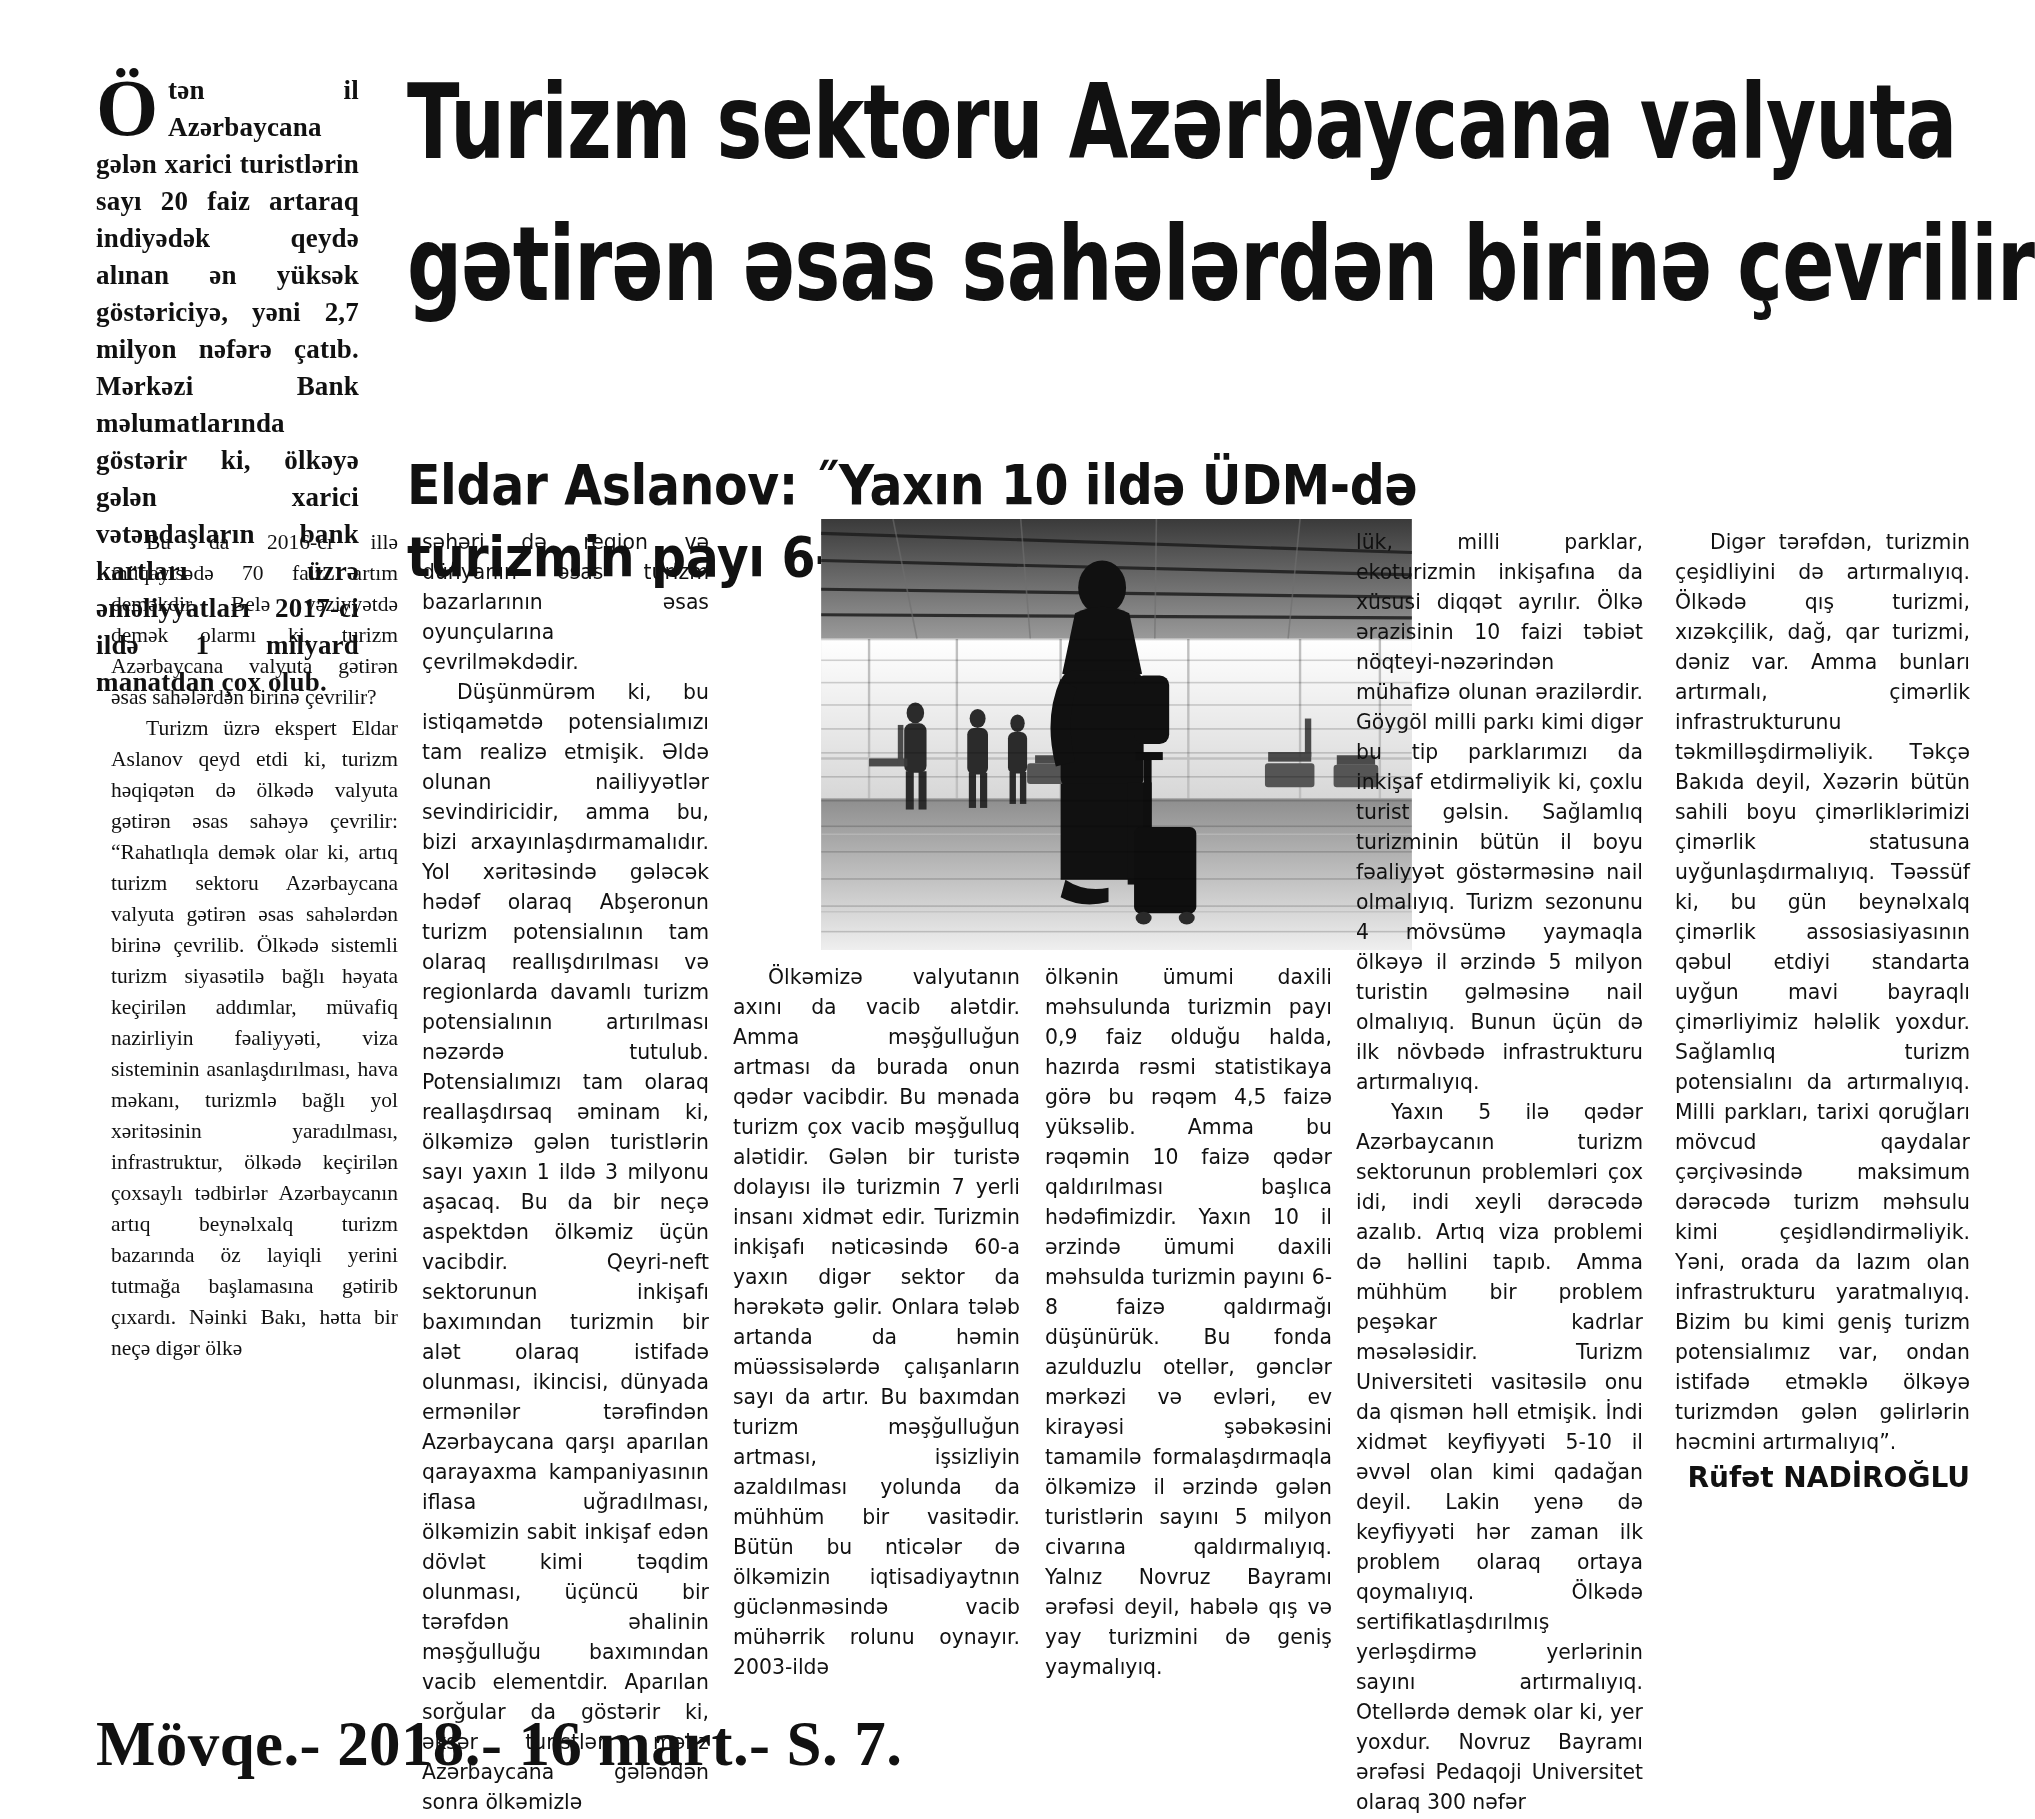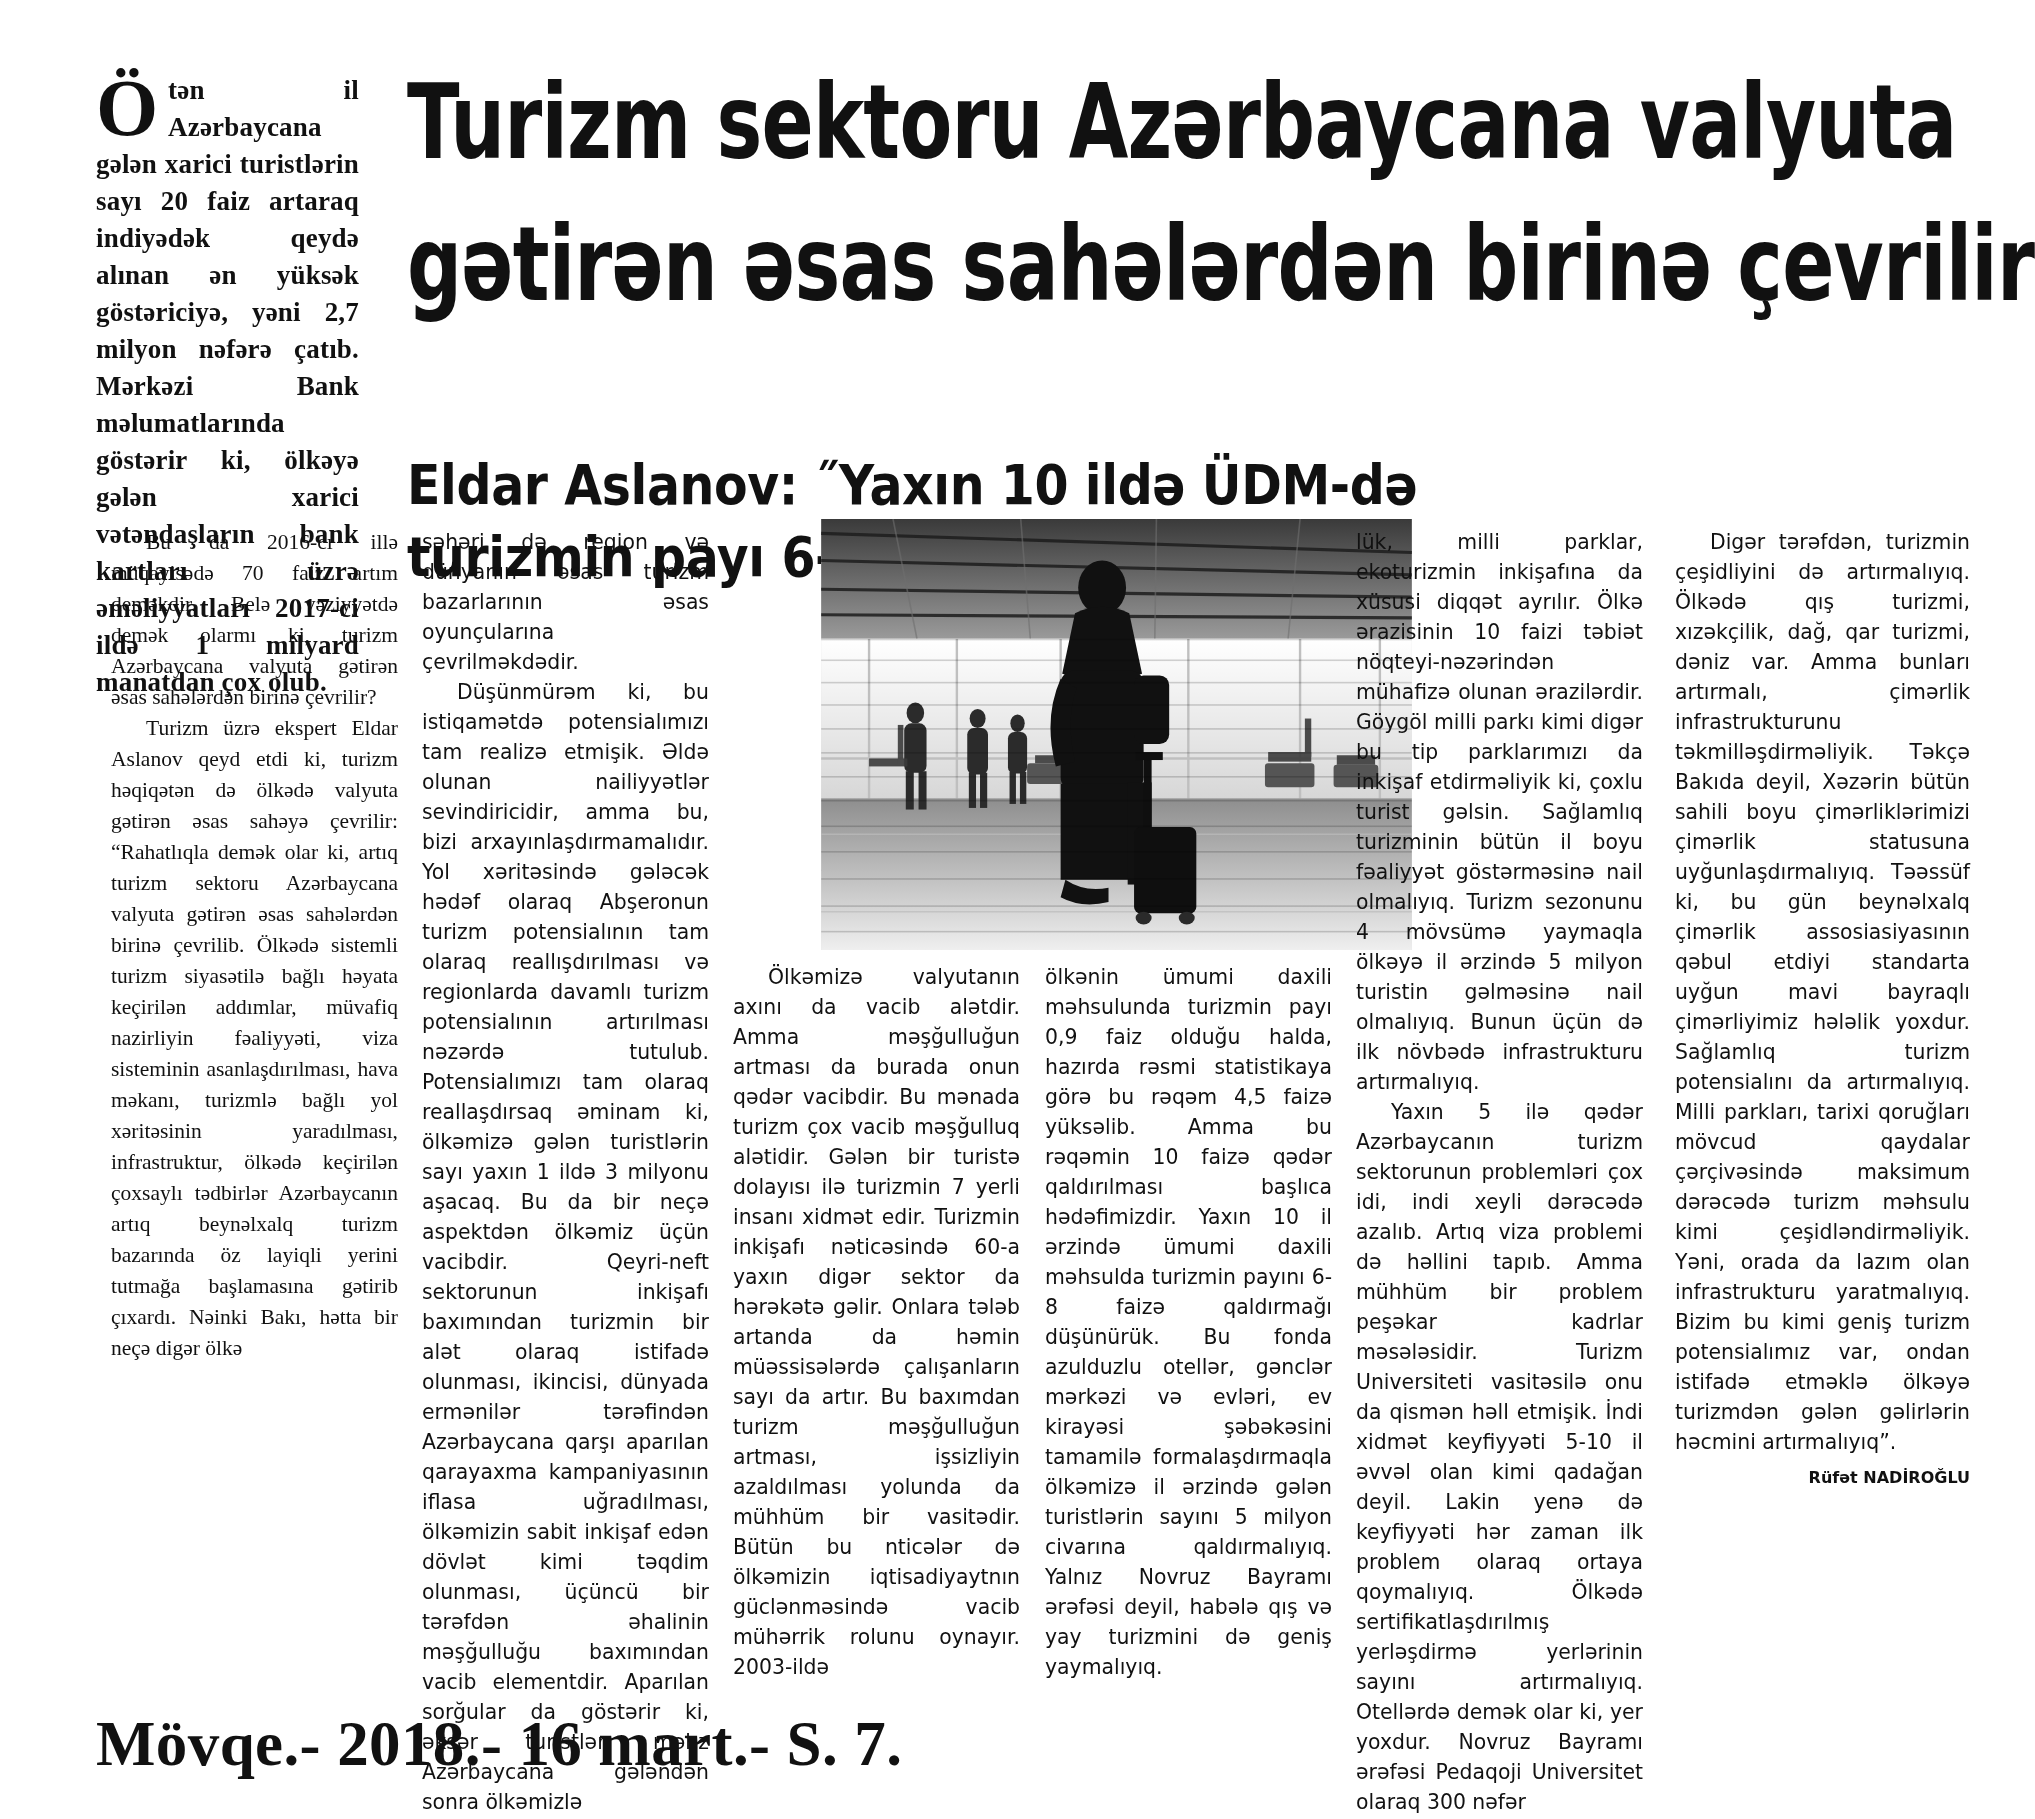--- a/index.html
+++ b/index.html
@@ -142,21 +142,21 @@
     position: absolute;
     left: 934px;
     top: 435px;
     width: 287px;
   }
 
   .byline {
     text-align: right;
     font-family: "DejaVu Sans", sans-serif;
     font-weight: 700;
-    font-size: 16px;
+    font-size: 28px;
     margin-top: 6.4px;
   }
 
   
   .citation {
     position: absolute;
     left: 96px;
     top: 1708px;
     font-family: "Liberation Serif", serif;
     font-weight: 700;

